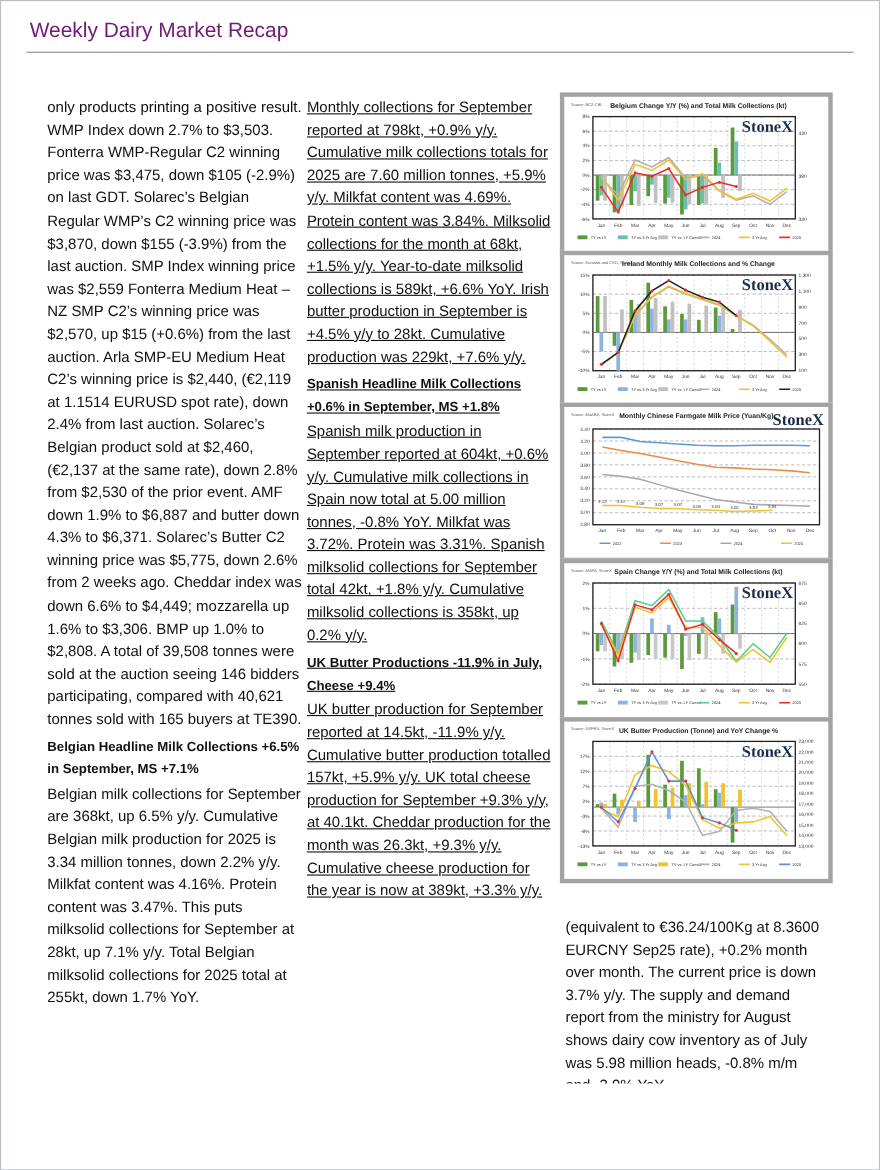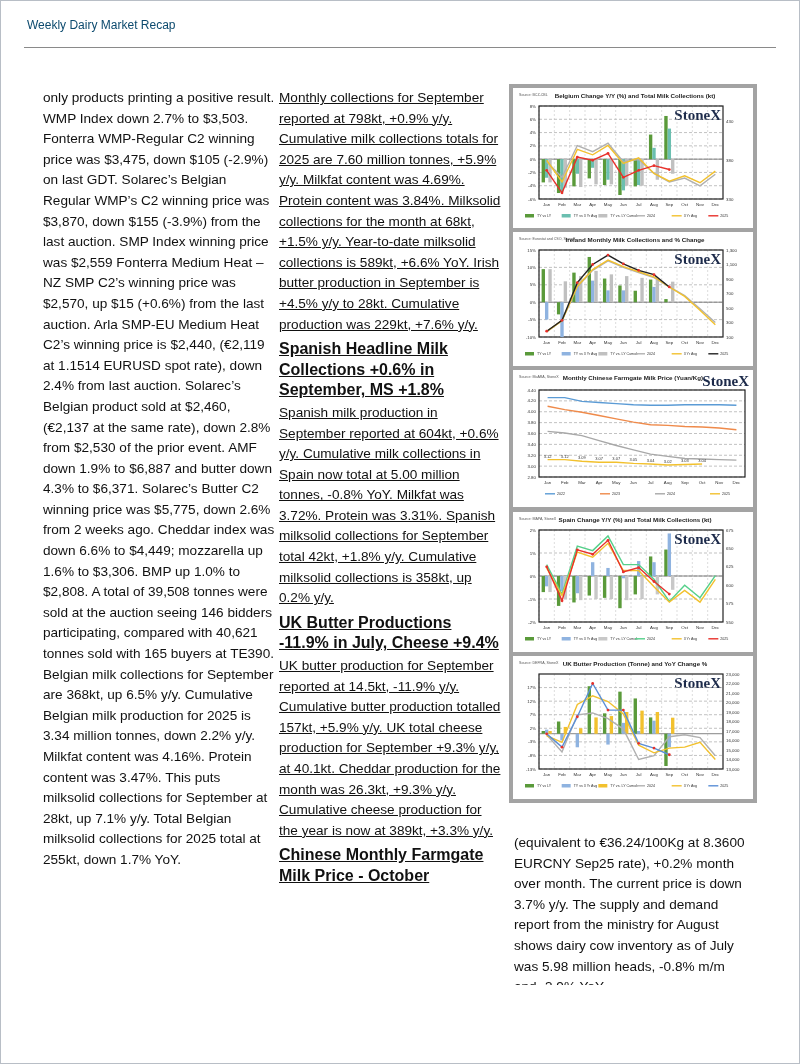--- a/index.html
+++ b/index.html
@@ -1,25 +1,25 @@
 <!DOCTYPE html>
 <html><head>
 <meta charset="utf-8">
 <style>
   html, body { margin: 0; padding: 0; background: #ffffff; }
   body { width: 800px; height: 1064px; position: relative; overflow: hidden;
          font-family: "Liberation Sans", sans-serif; color: #111; }
   .page-frame { position: absolute; left: 0; top: 0; width: 798px; height: 1062px;
                 border: 1px solid #b8bec6; }
-  .page-header { position: absolute; left: 27px; top: 18px; font-size: 12px; color: #0c4a6e; }
+  .page-header { position: absolute; left: 27px; top: 18px; font-size: 19px; color: #701a75; }
   .header-rule { position: absolute; left: 24px; top: 47px; width: 752px; height: 1px; background: #8a8a8a; }
   .col { position: absolute; font-family: "Liberation Sans", sans-serif; font-size: 13.6px;
          line-height: 20.6px; color: #111; }
   .col p { margin: 0; }
-  .col h3 { margin: 4px 0 2px 0; font-size: 16px; line-height: 20.6px; font-weight: bold; }
+  .col h3 { margin: 4px 0 2px 0; font-size: 12px; line-height: 20.6px; font-weight: bold; }
   .col1 { left: 43px; top: 88px; width: 232px; }
   .col2 { left: 279px; top: 88px; width: 224px; text-decoration: underline; }
   .col3 { left: 514px; top: 833px; width: 236px; }
   .clip1 { position: absolute; left: 0; top: 0; width: 800px; height: 985px; overflow: hidden; }
 
   .chart-box { position: absolute; left: 509px; width: 240px; background: #fff;
                border: 4px solid #a3a3a3; }
   .chart-box svg { display: block; }
   .chart-title { font-family: "Liberation Sans", sans-serif; font-weight: bold; font-size: 6.2px; fill: #222; }
   .chart-src { font-family: "Liberation Sans", sans-serif; font-size: 3.6px; fill: #555; }
@@ -31,30 +31,30 @@
 </head>
 <body>
 
 <div class="page-frame"></div>
 <div class="page-header">Weekly Dairy Market Recap</div>
 <div class="header-rule"></div>
 
 <div class="clip1">
   <div class="col col1">
     <p>only products printing a positive result. WMP Index down 2.7% to $3,503. Fonterra WMP-Regular C2 winning price was $3,475, down $105 (-2.9%) on last GDT. Solarec’s Belgian Regular WMP’s C2 winning price was $3,870, down $155 (-3.9%) from the last auction. SMP Index winning price was $2,559 Fonterra Medium Heat – NZ SMP C2’s winning price was $2,570, up $15 (+0.6%) from the last auction. Arla SMP-EU Medium Heat C2’s winning price is $2,440, (€2,119 at 1.1514 EURUSD spot rate), down 2.4% from last auction. Solarec’s Belgian product sold at $2,460, (€2,137 at the same rate), down 2.8% from $2,530 of the prior event. AMF down 1.9% to $6,887 and butter down 4.3% to $6,371. Solarec’s Butter C2 winning price was $5,775, down 2.6% from 2 weeks ago. Cheddar index was down 6.6% to $4,449; mozzarella up 1.6% to $3,306. BMP up 1.0% to $2,808. A total of 39,508 tonnes were sold at the auction seeing 146 bidders participating, compared with 40,621 tonnes sold with 165 buyers at TE390.</p>
+    <h3>Belgian Headline Milk Collections +6.5% in September, MS +7.1%</h3>
     <p>Belgian milk collections for September are 368kt, up 6.5% y/y. Cumulative Belgian milk production for 2025 is 3.34 million tonnes, down 2.2% y/y. Milkfat content was 4.16%. Protein content was 3.47%. This puts milksolid collections for September at 28kt, up 7.1% y/y. Total Belgian milksolid collections for 2025 total at 255kt, down 1.7% YoY.</p>
   </div>
 
   <div class="col col2">
     <p>Monthly collections for September reported at 798kt, +0.9% y/y. Cumulative milk collections totals for 2025 are 7.60 million tonnes, +5.9% y/y. Milkfat content was 4.69%. Protein content was 3.84%. Milksolid collections for the month at 68kt, +1.5% y/y. Year-to-date milksolid collections is 589kt, +6.6% YoY. Irish butter production in September is +4.5% y/y to 28kt. Cumulative production was 229kt, +7.6% y/y.</p>
     <h3>Spanish Headline Milk Collections +0.6% in September, MS +1.8%</h3>
     <p>Spanish milk production in September reported at 604kt, +0.6% y/y. Cumulative milk collections in Spain now total at 5.00 million tonnes, -0.8% YoY. Milkfat was 3.72%. Protein was 3.31%. Spanish milksolid collections for September total 42kt, +1.8% y/y. Cumulative milksolid collections is 358kt, up 0.2% y/y.</p>
     <h3>UK Butter Productions -11.9% in July, Cheese +9.4%</h3>
     <p>UK butter production for September reported at 14.5kt, -11.9% y/y. Cumulative butter production totalled 157kt, +5.9% y/y. UK total cheese production for September +9.3% y/y, at 40.1kt. Cheddar production for the month was 26.3kt, +9.3% y/y. Cumulative cheese production for the year is now at 389kt, +3.3% y/y.</p>
-    <h3>Chinese Monthly Farmgate Milk Price - October</h3>
   </div>
 
   <div class="col col3">
     <p>(equivalent to €36.24/100Kg at 8.3600 EURCNY Sep25 rate), +0.2% month over month. The current price is down 3.7% y/y. The supply and demand report from the ministry for August shows dairy cow inventory as of July was 5.98 million heads, -0.8% m/m and -3.9% YoY.</p>
   </div>
 </div>
 
 <div class="chart-box" style="top:84px;height:141px;">
   <svg id="chart-0" width="240" height="141">
       <text x="6" y="8" class="chart-src">Source: BCZ-CBL</text>

